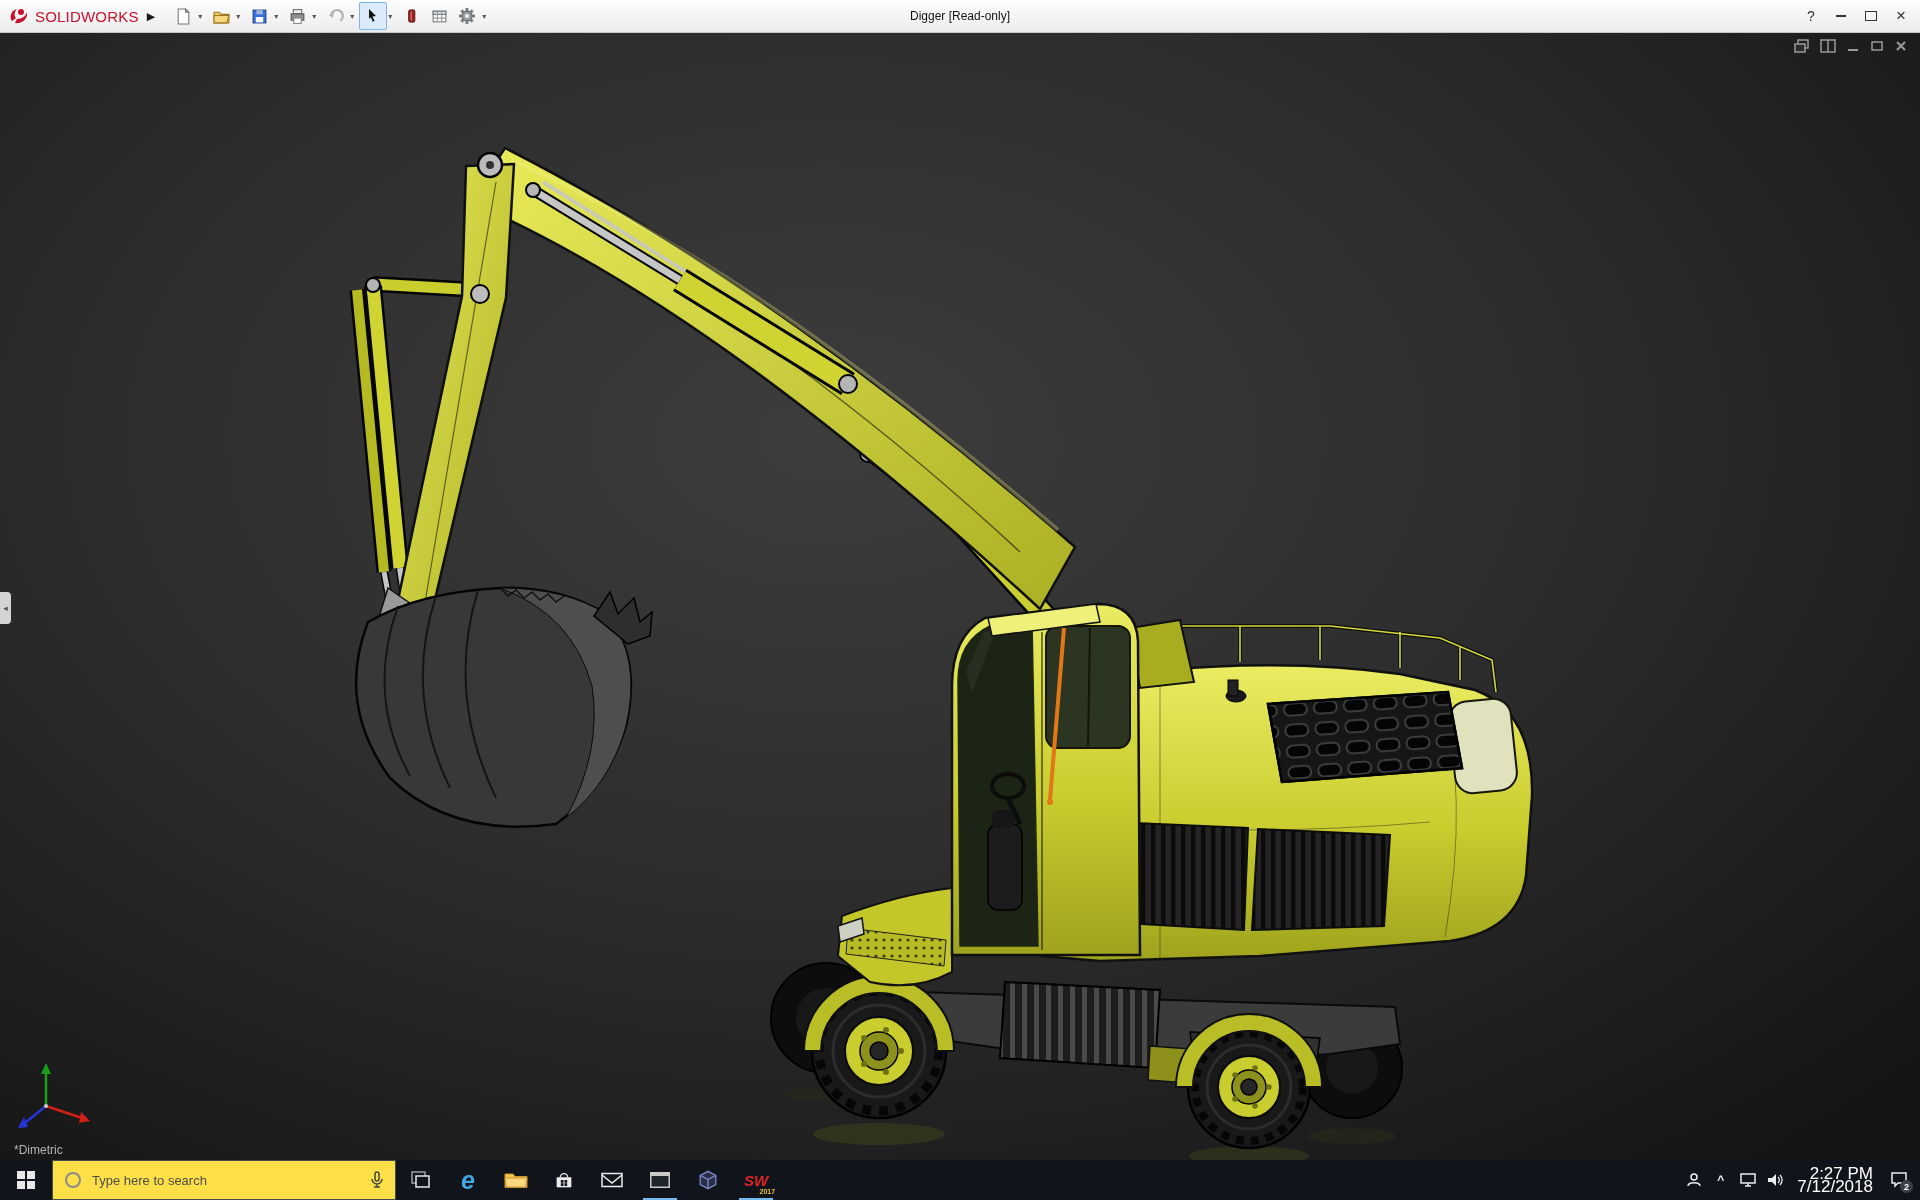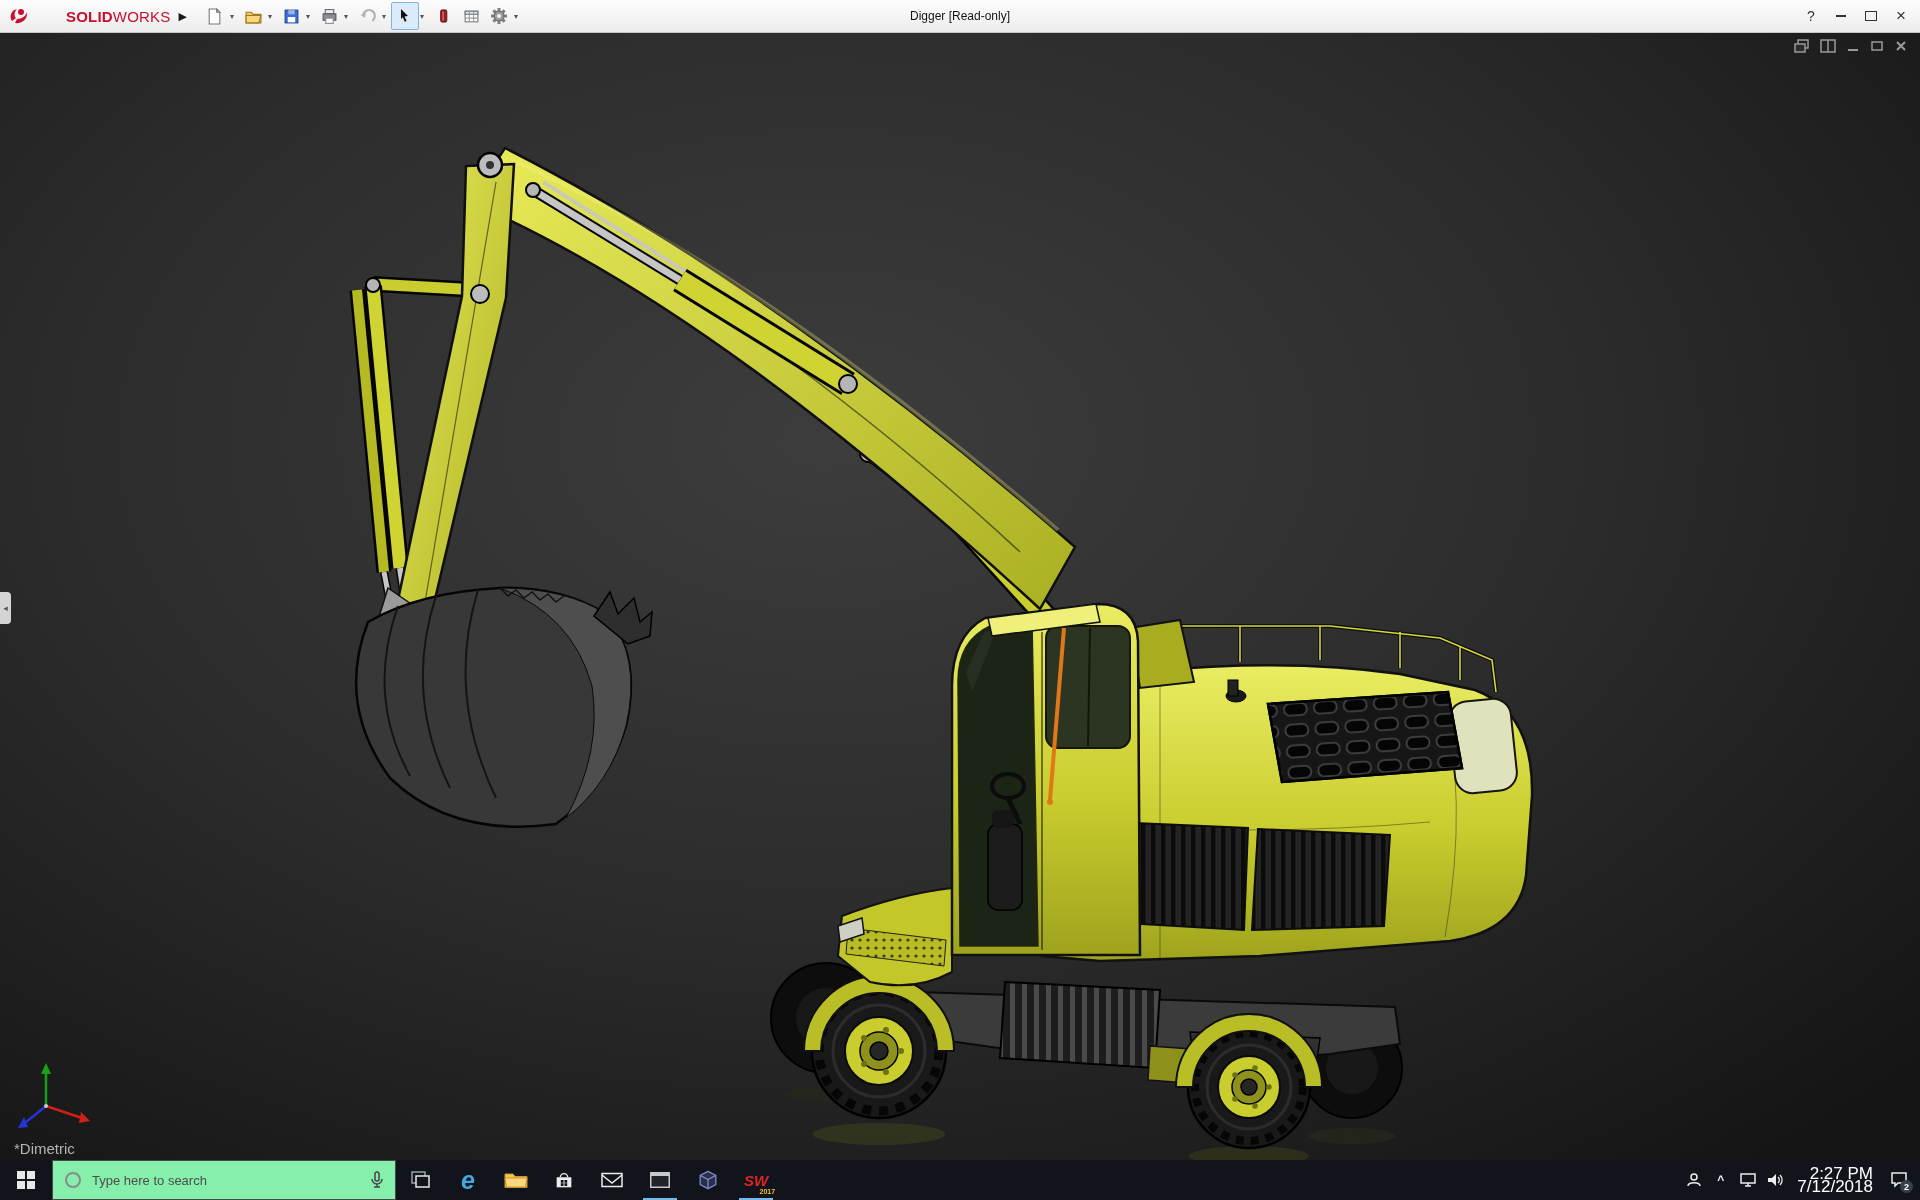--- a/index.html
+++ b/index.html
@@ -5,51 +5,51 @@
   html,body{margin:0;padding:0;}
   body{width:1920px;height:1200px;overflow:hidden;position:relative;background:#000;
        font-family:"Liberation Sans",sans-serif;}
 
   
   .titlebar{position:absolute;top:0;left:0;right:0;height:32px;
     background:linear-gradient(#fdfdfd,#ececec);border-bottom:1px solid #c6c6c6;
     display:flex;align-items:center;z-index:6;}
   .brand{display:flex;align-items:center;gap:5px;padding:0 4px 0 8px;}
   .brand-text{font-size:15px;color:#c8102e;letter-spacing:.2px;}
-  .brand-bold{font-weight:bold;margin-left:31px;}
+  .brand-bold{font-weight:normal;}
   .menu-arrow{color:#1a1a1a;font-size:11px;margin:0 14px 0 4px;}
   .tbar-icons{display:flex;align-items:center;}
   .tb-btn{width:26px;height:26px;display:flex;align-items:center;justify-content:center;
     border:1px solid transparent;border-radius:2px;}
   .tb-btn.active{background:#dcebfa;border-color:#7fb2e5;}
   .tb-caret{font-size:8px;color:#555;margin:0 5px 0 1px;}
   .doc-title{position:absolute;left:0;right:0;top:0;height:40px;line-height:32px;
     text-align:center;font-size:12px;color:#141414;pointer-events:none;}
   .win-controls{margin-left:auto;display:flex;align-items:center;z-index:2;padding-right:4px;}
   .win-btn{width:30px;height:28px;display:flex;align-items:center;justify-content:center;
     color:#333;font-size:14px;}
   .glyph-min{display:block;width:10px;height:0;border-bottom:2px solid #333;}
   .glyph-max{display:block;width:10px;height:8px;border:1.5px solid #333;}
 
   
   .viewport{position:absolute;top:32px;bottom:40px;left:0;right:0;overflow:hidden;
     background:radial-gradient(ellipse 1500px 950px at 43% 36%, #3d3d3d 0%, #2c2c2c 50%, #141414 100%);}
   .model-svg{position:absolute;left:0;top:0;}
   .doc-controls{position:absolute;top:7px;right:12px;display:flex;gap:10px;align-items:center;}
-  .orientation-label{position:absolute;left:14px;bottom:3px;color:#b5b5b5;font-size:15px;}
+  .orientation-label{position:absolute;left:14px;bottom:3px;color:#b5b5b5;font-size:12px;}
   .panel-tab{position:absolute;left:0;top:560px;width:11px;height:32px;background:#d4d4d4;
     border-radius:0 4px 4px 0;color:#555;font-size:9px;display:flex;align-items:center;justify-content:center;}
 
   
   .taskbar{position:absolute;bottom:0;left:0;right:0;height:40px;background:#11151b;
     display:flex;align-items:stretch;z-index:6;}
   .tb-app{width:48px;display:flex;align-items:center;justify-content:center;position:relative;}
   .tb-start{width:52px;}
   .underline{position:absolute;bottom:0;left:7px;right:7px;height:2px;background:#76b9ed;}
-  .search-box{width:322px;background:#86efac;border:1px solid #444a52;display:flex;
+  .search-box{width:322px;background:#fde047;border:1px solid #444a52;display:flex;
     align-items:center;gap:9px;padding:12px 10px;}
   .search-text{color:#4d4d4d;font-size:13px;flex:1;white-space:nowrap;}
   .edge-glyph{font-size:25px;font-weight:bold;color:#43a7e0;font-style:italic;}
   .sw-logo{color:#e02424;font-weight:bold;font-style:italic;font-size:15px;position:relative;}
   .sw-year{position:absolute;right:-7px;bottom:-6px;font-size:7px;color:#eec23c;font-style:normal;font-weight:bold;}
   .tray{margin-left:auto;display:flex;align-items:center;padding-right:4px;}
   .tray-icon{width:27px;height:40px;display:flex;align-items:center;justify-content:center;color:#ececec;}
   .tray-chevron{font-size:12px;color:#ececec;font-weight:bold;}
   .clock{color:#fff;font-size:17px;text-align:right;line-height:13px;padding:0 9px;}
   .action-center{position:relative;width:34px;}

